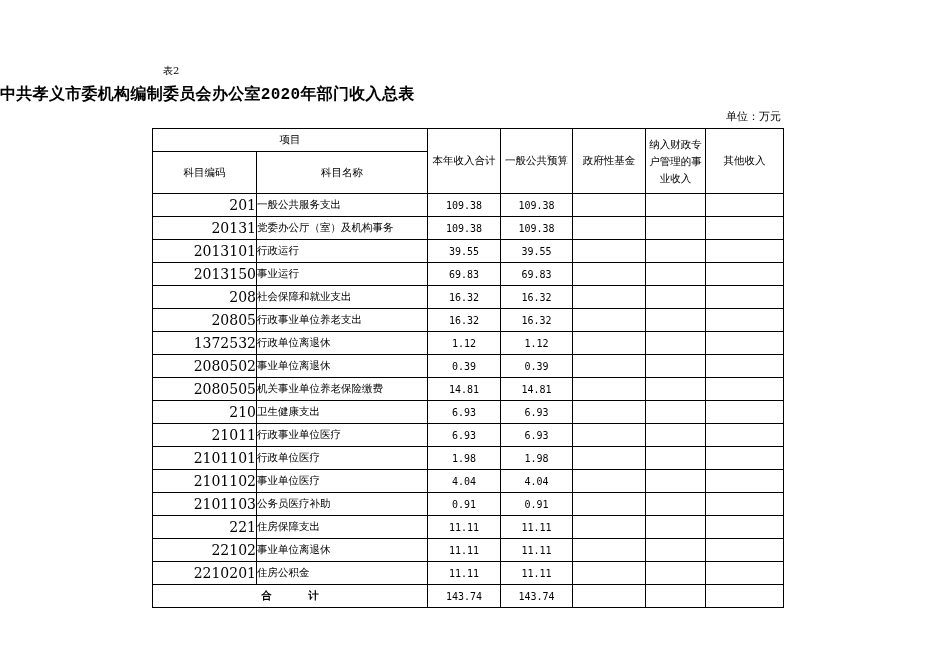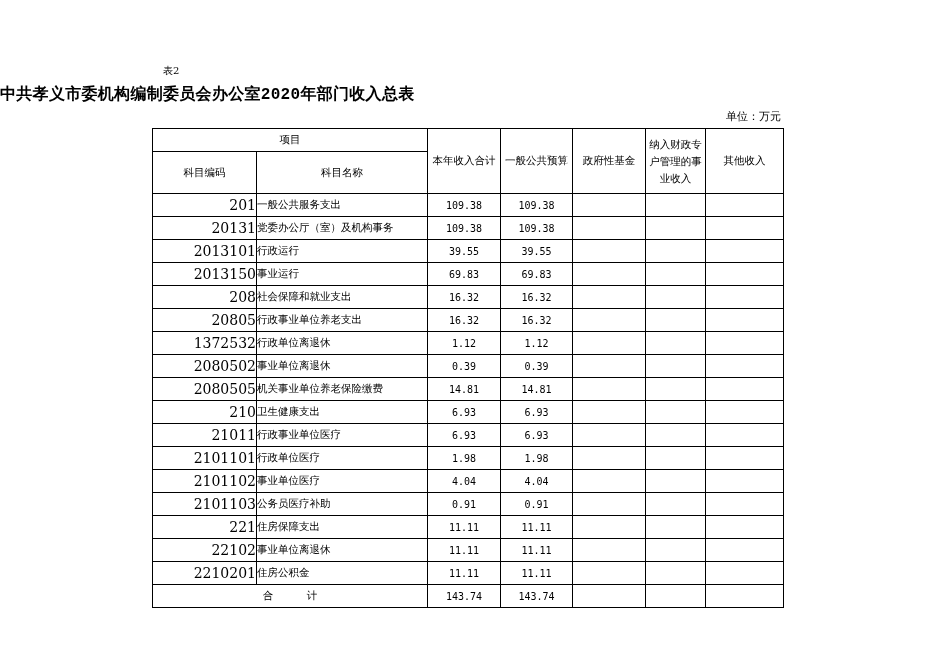--- a/index.html
+++ b/index.html
@@ -200,21 +200,21 @@
       <tr class="data">
         <td class="code">2210201</td>
         <td class="name">住房公积金</td>
         <td class="num">11.11</td>
         <td class="num">11.11</td>
         <td class="num"></td>
         <td class="num"></td>
         <td class="num"></td>
       </tr>
       <tr class="data">
-        <td colspan="2" class="total-label" style="white-space: pre;">合          计</td>
+        <td colspan="2" class="total-label" style="white-space: pre; font-weight: bold;">合          计</td>
         <td class="num">143.74</td>
         <td class="num">143.74</td>
         <td class="num"></td>
         <td class="num"></td>
         <td class="num"></td>
       </tr>
     </tbody>
 </table>
 
 </body></html>

